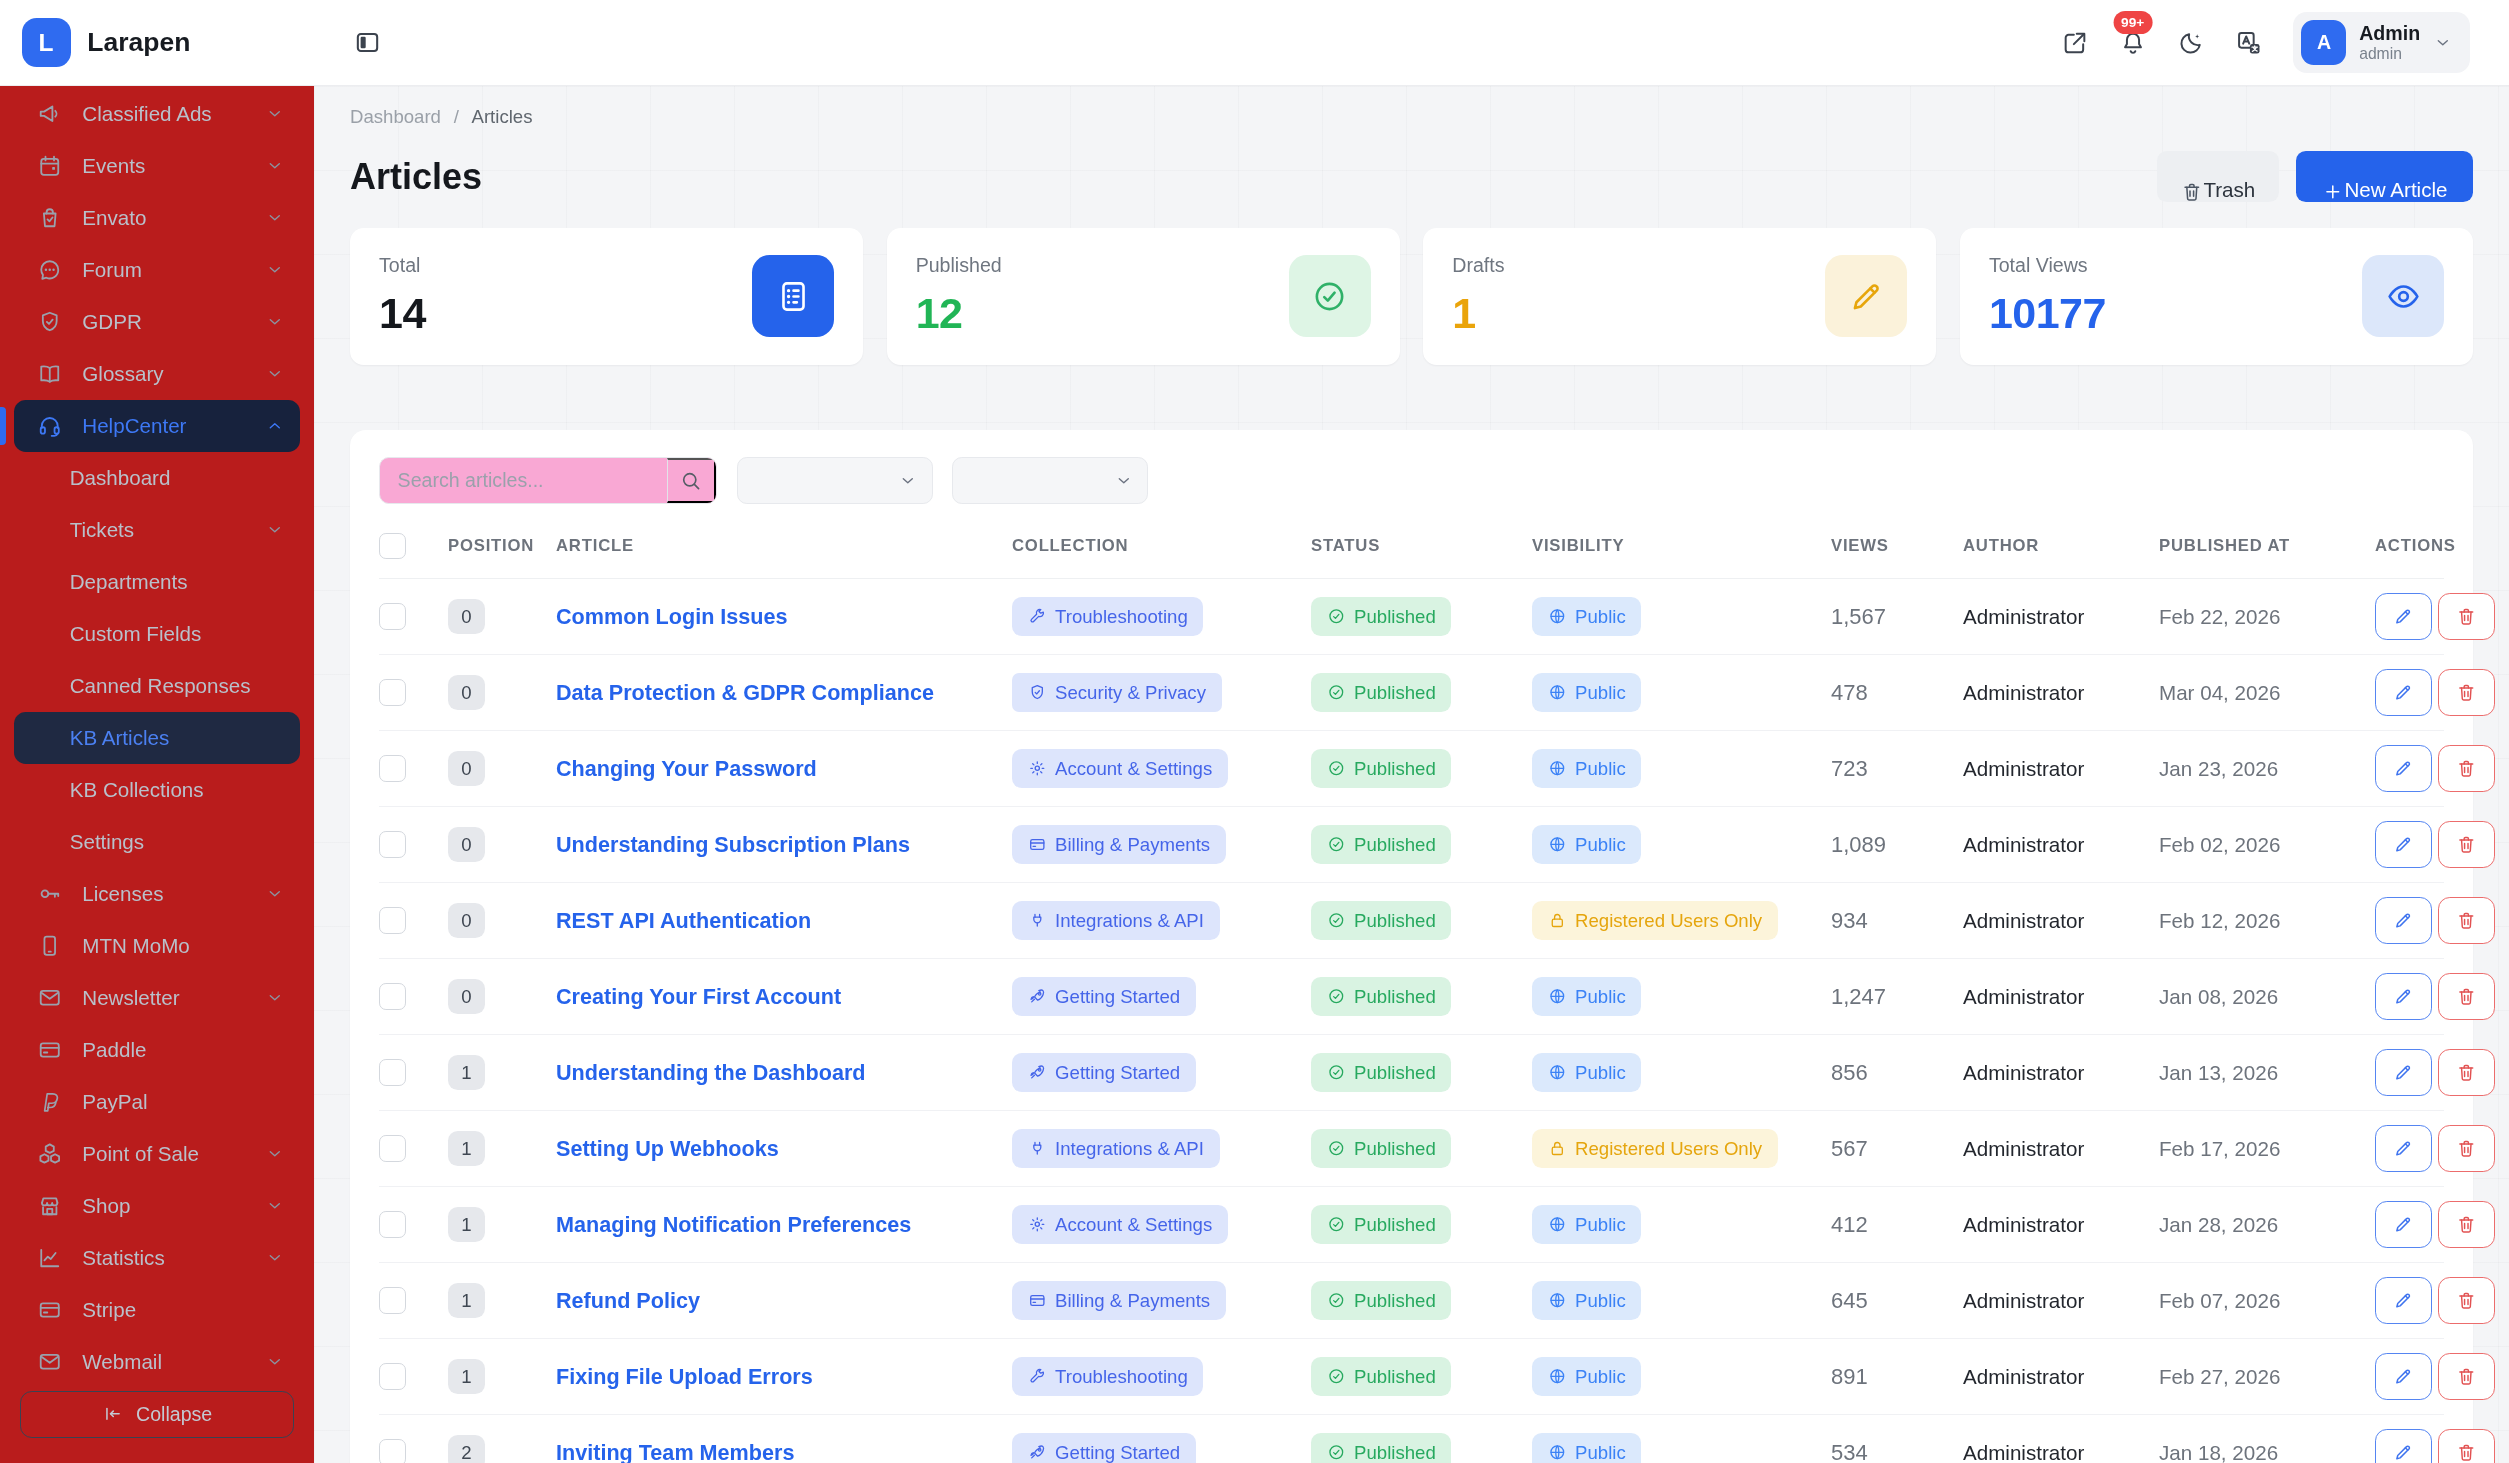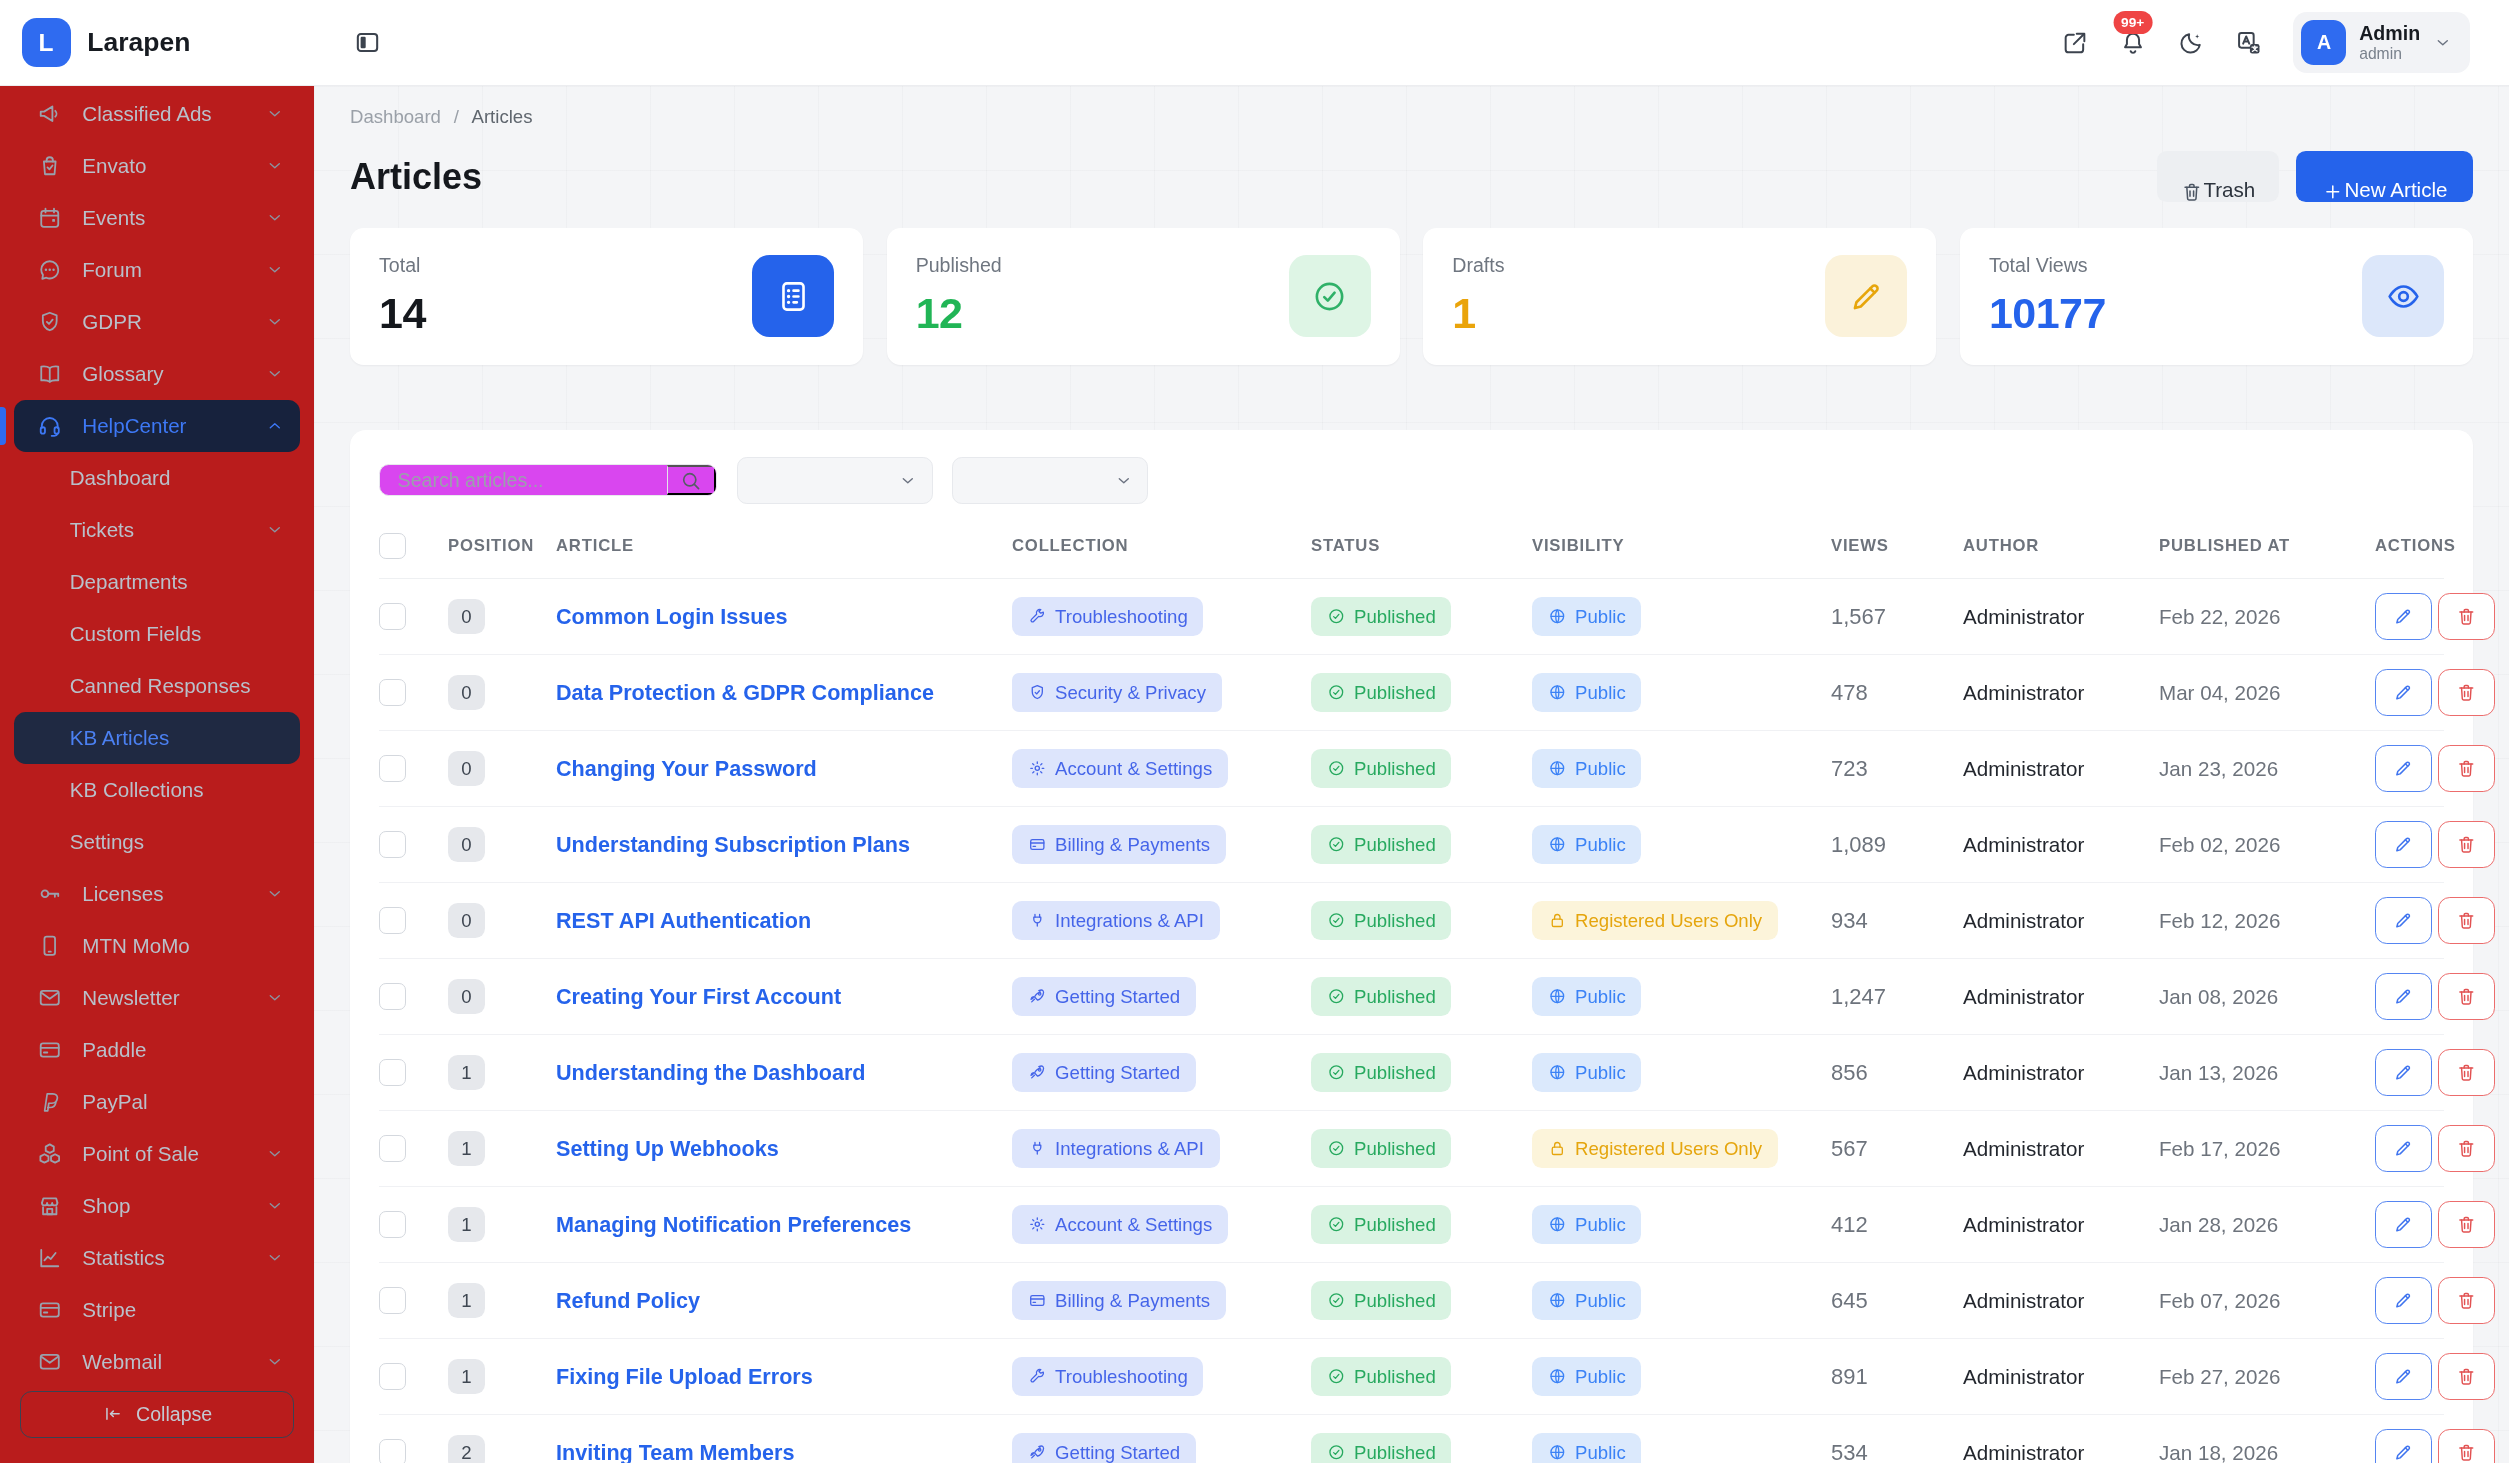--- a/index.html
+++ b/index.html
@@ -70,21 +70,21 @@
   .card { background:#fff; border-radius:13.7px; height:137px; padding:25.5px 29px;
     display:flex; align-items:center; justify-content:space-between; box-shadow:0 1px 2px rgba(16,24,40,.05); }
   .card-label { font-size:19.6px; color:#6f7680; margin-bottom:12.7px; }
   .card-value { font-size:43px; font-weight:700; color:#15181d; letter-spacing:-0.5px; }
   .card-icon { width:82px; height:82px; border-radius:17.6px; display:flex; align-items:center; justify-content:center; }
   .card-icon .ic { width:37px; height:37px; }
 
   .panel { margin-top:65px; background:#fff; border-radius:15.7px 15.7px 0 0; padding:27.4px 29px 0;
     flex:1; box-shadow:0 1px 2px rgba(16,24,40,.05); }
   .filter-row { display:flex; gap:19.6px; align-items:center; }
-  .searchbox { width:338px; height:32px; background:#d946ef; border:1px solid #e7e9ed;
+  .searchbox { width:338px; height:47px; background:#f9a8d4; border:1px solid #e7e9ed;
     border-radius:9.8px; display:flex; align-items:stretch; overflow:hidden; }
   .searchbox input { flex:1; border:none; background:transparent; padding:0 17.6px; font-size:19.6px;
     color:#333a44; outline:none; font-family:"Liberation Sans","DejaVu Sans",sans-serif; }
   .searchbox input::placeholder { color:#9aa1ab; }
   .search-btn { width:55px; display:flex; align-items:center; justify-content:center;
     border-left:1px solid #e2e4e9; color:#565d66; background:transparent; }
   .search-btn .ic { width:23.5px; height:23.5px; }
   .filter-select { width:196px; height:47px; background:#f5f6f8; border:1px solid #e7e9ed;
     border-radius:9.8px; display:flex; align-items:center; justify-content:flex-end;
     padding:0 13.7px; color:#6b7280; }
@@ -186,41 +186,41 @@
         <span class="lbl">Classified Ads</span>
         <span class="ic chev">
           <svg viewBox="0 0 24 24" fill="none" stroke="currentColor" stroke-width="1.7" stroke-linecap="round" stroke-linejoin="round">
             <path d="M6.5 9.5l5.5 5 5.5-5"></path>
           </svg>
         </span>
       </div>
       <div class="side-item">
         <span class="ic">
           <svg viewBox="0 0 24 24" fill="none" stroke="currentColor" stroke-width="1.7" stroke-linecap="round" stroke-linejoin="round">
+            <rect x="4" y="5.5" width="16" height="15" rx="2.4"></rect>
+            <path d="M8 3.5V7M16 3.5V7M4 10h16"></path>
+            <rect x="14.3" y="13.2" width="2.6" height="2.6" rx=".6" fill="currentColor" stroke="none"></rect>
+          </svg>
+        </span>
+        <span class="lbl">Events</span>
+        <span class="ic chev">
+          <svg viewBox="0 0 24 24" fill="none" stroke="currentColor" stroke-width="1.7" stroke-linecap="round" stroke-linejoin="round">
+            <path d="M6.5 9.5l5.5 5 5.5-5"></path>
+          </svg>
+        </span>
+      </div>
+      <div class="side-item">
+        <span class="ic">
+          <svg viewBox="0 0 24 24" fill="none" stroke="currentColor" stroke-width="1.7" stroke-linecap="round" stroke-linejoin="round">
             <path d="M6.5 8h11l-1 12h-9l-1-12z"></path>
             <path d="M9 8V7a3 3 0 0 1 6 0v1"></path>
             <path d="M9.9 13.6l1.8 1.8 2.9-3.6"></path>
           </svg>
         </span>
         <span class="lbl">Envato</span>
-        <span class="ic chev">
-          <svg viewBox="0 0 24 24" fill="none" stroke="currentColor" stroke-width="1.7" stroke-linecap="round" stroke-linejoin="round">
-            <path d="M6.5 9.5l5.5 5 5.5-5"></path>
-          </svg>
-        </span>
-      </div>
-      <div class="side-item">
-        <span class="ic">
-          <svg viewBox="0 0 24 24" fill="none" stroke="currentColor" stroke-width="1.7" stroke-linecap="round" stroke-linejoin="round">
-            <rect x="4" y="5.5" width="16" height="15" rx="2.4"></rect>
-            <path d="M8 3.5V7M16 3.5V7M4 10h16"></path>
-            <rect x="14.3" y="13.2" width="2.6" height="2.6" rx=".6" fill="currentColor" stroke="none"></rect>
-          </svg>
-        </span>
-        <span class="lbl">Events</span>
         <span class="ic chev">
           <svg viewBox="0 0 24 24" fill="none" stroke="currentColor" stroke-width="1.7" stroke-linecap="round" stroke-linejoin="round">
             <path d="M6.5 9.5l5.5 5 5.5-5"></path>
           </svg>
         </span>
       </div>
       <div class="side-item">
         <span class="ic">
           <svg viewBox="0 0 24 24" fill="none" stroke="currentColor" stroke-width="1.7" stroke-linecap="round" stroke-linejoin="round">
             <path d="M20 12a8 8 0 1 0-16 0c0 1.8.6 3.5 1.6 4.8L5 20.5l3.8-1A8 8 0 0 0 20 12z"></path>

